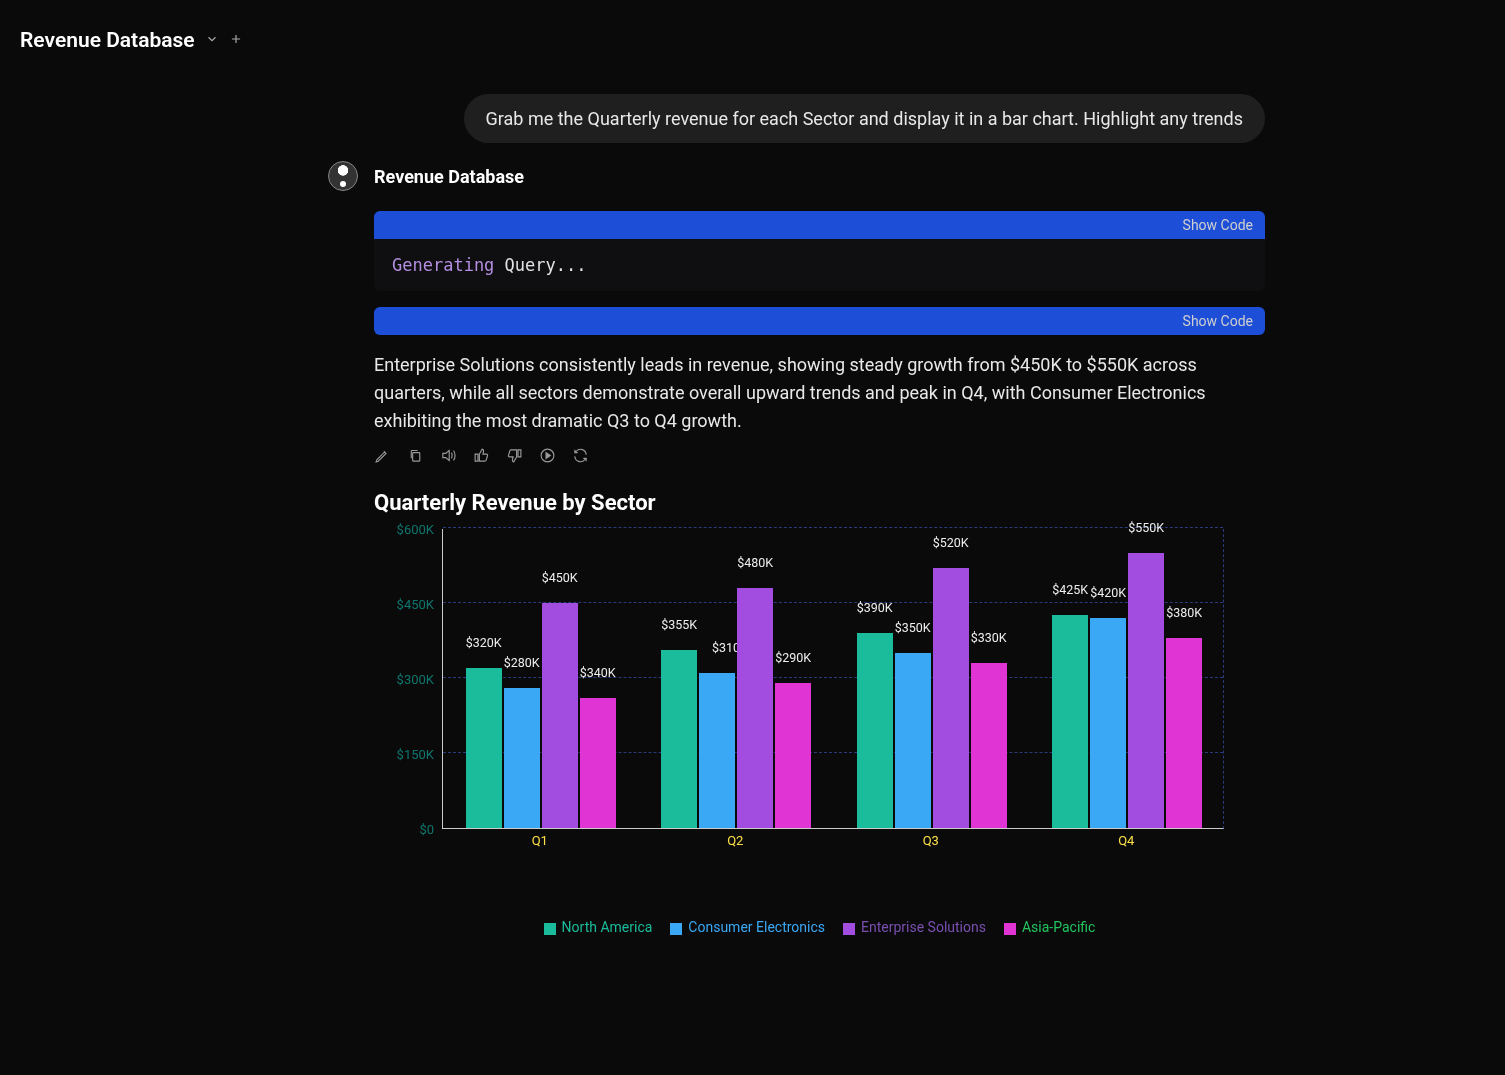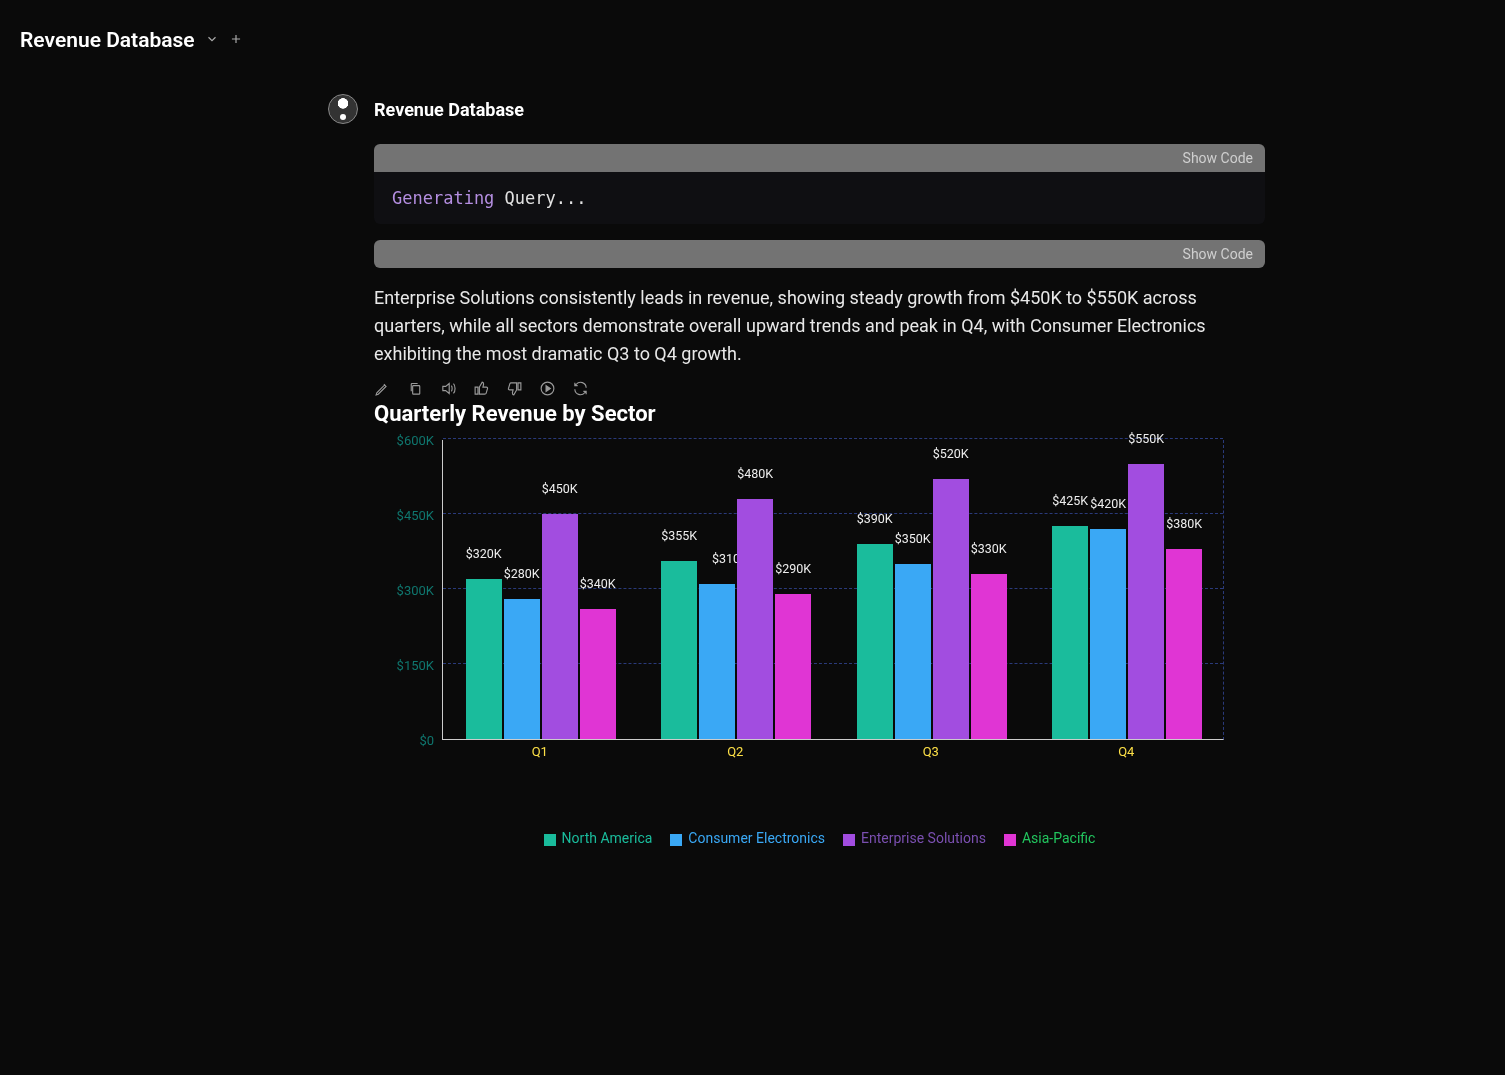--- a/index.html
+++ b/index.html
@@ -75,21 +75,21 @@
     font-weight: 700;
     color: #fff;
   }
   .code-panel {
     margin-left: 46px;
     margin-bottom: 16px;
     border-radius: 6px;
     overflow: hidden;
   }
   .code-panel-header {
-    background: #737373;
+    background: #1d4ed8;
     height: 28px;
     display: flex;
     justify-content: flex-end;
     align-items: center;
     padding: 7px 12px;
   }
   .show-code {
     color: #cfcfcf;
     font-size: 14px;
   }
@@ -113,20 +113,21 @@
     margin-left: 46px;
     margin-top: 12px;
     display: flex;
     gap: 16px;
     align-items: center;
   }
   .action-row svg { width: 17px; height: 17px; stroke: #9a9a9a; fill: none; stroke-width: 1.6; }
   .action-row .act { cursor: pointer; }
   .chart-container {
     margin-left: 46px;
+    margin-top: 22px;
   }
   .chart-title {
     color: #fff;
     font-size: 22px;
     font-weight: 700;
     margin-bottom: 14px;
   }
   .chart-wrap {
     position: relative;
     width: 850px;
@@ -207,20 +208,23 @@
   </span>
   <span>
     <svg class="plus" viewBox="0 0 24 24">
         <path d="M12 5v14M5 12h14"></path>
       </svg>
   </span>
 </div>
 
 <div class="chat-area">
 
+  <div class="user-msg-row">
+    <div class="user-bubble">Grab me the Quarterly revenue for each Sector and display it in a bar chart. Highlight any trends</div>
+  </div>
 
   <div class="assistant-block">
     <div class="assistant-header">
       <div class="avatar"></div>
       <div class="assistant-name">Revenue Database</div>
     </div>
 
     <div class="code-panel">
       <div class="code-panel-header">
         <span class="show-code">Show Code</span>

